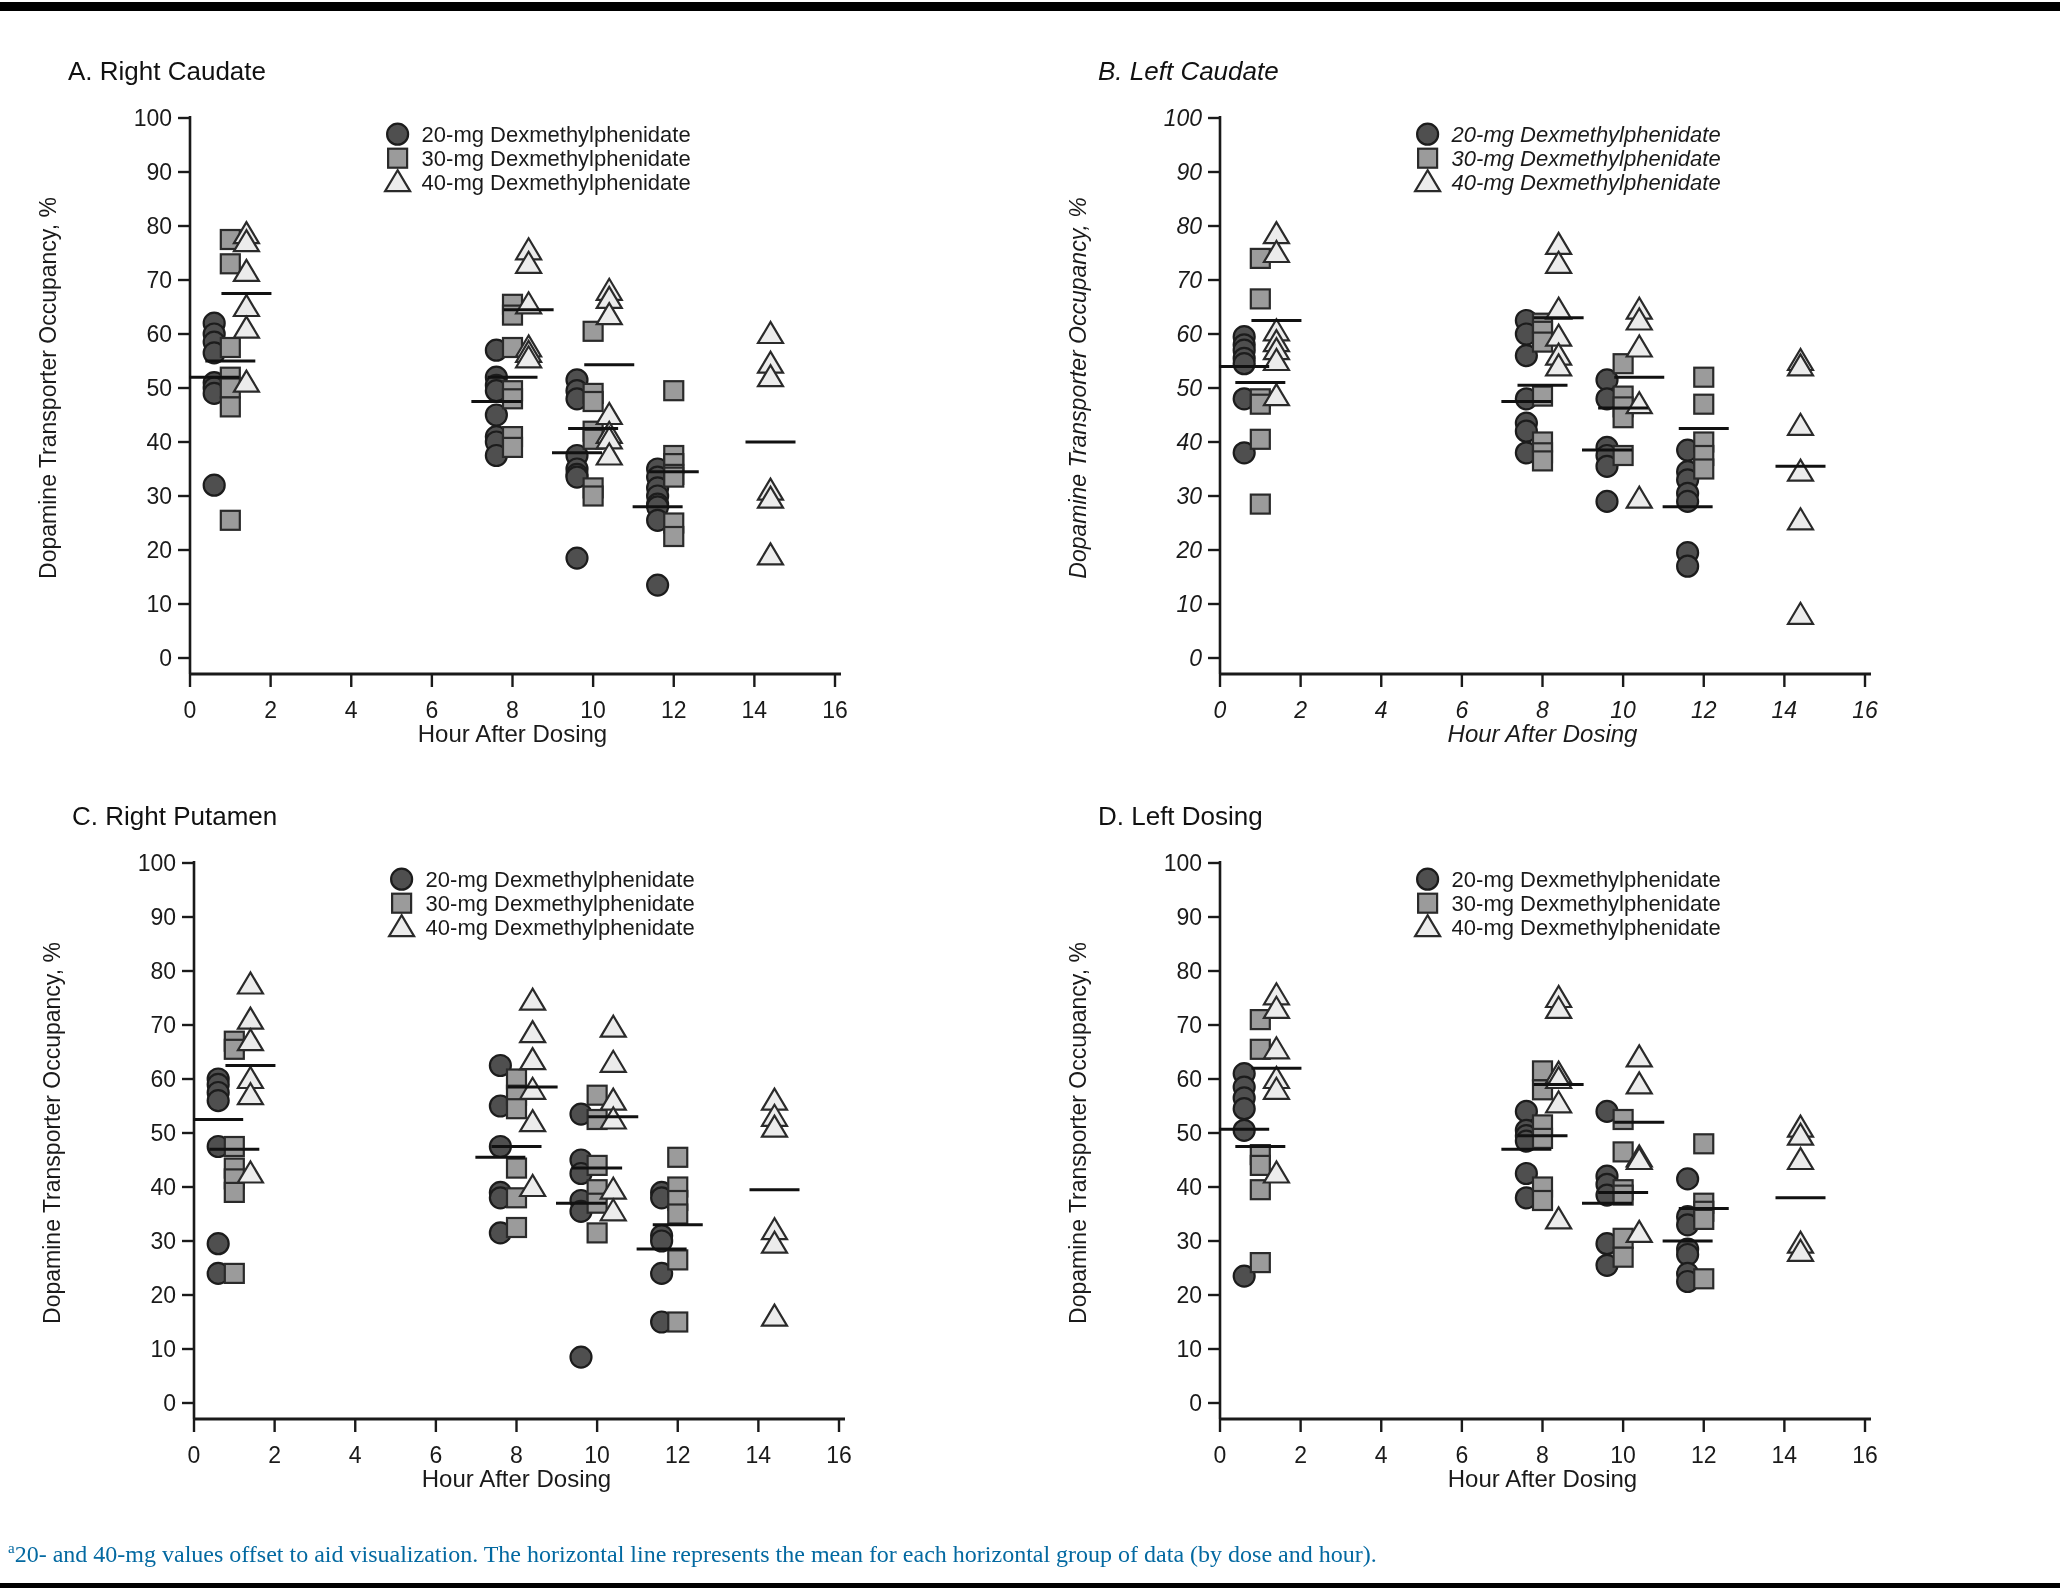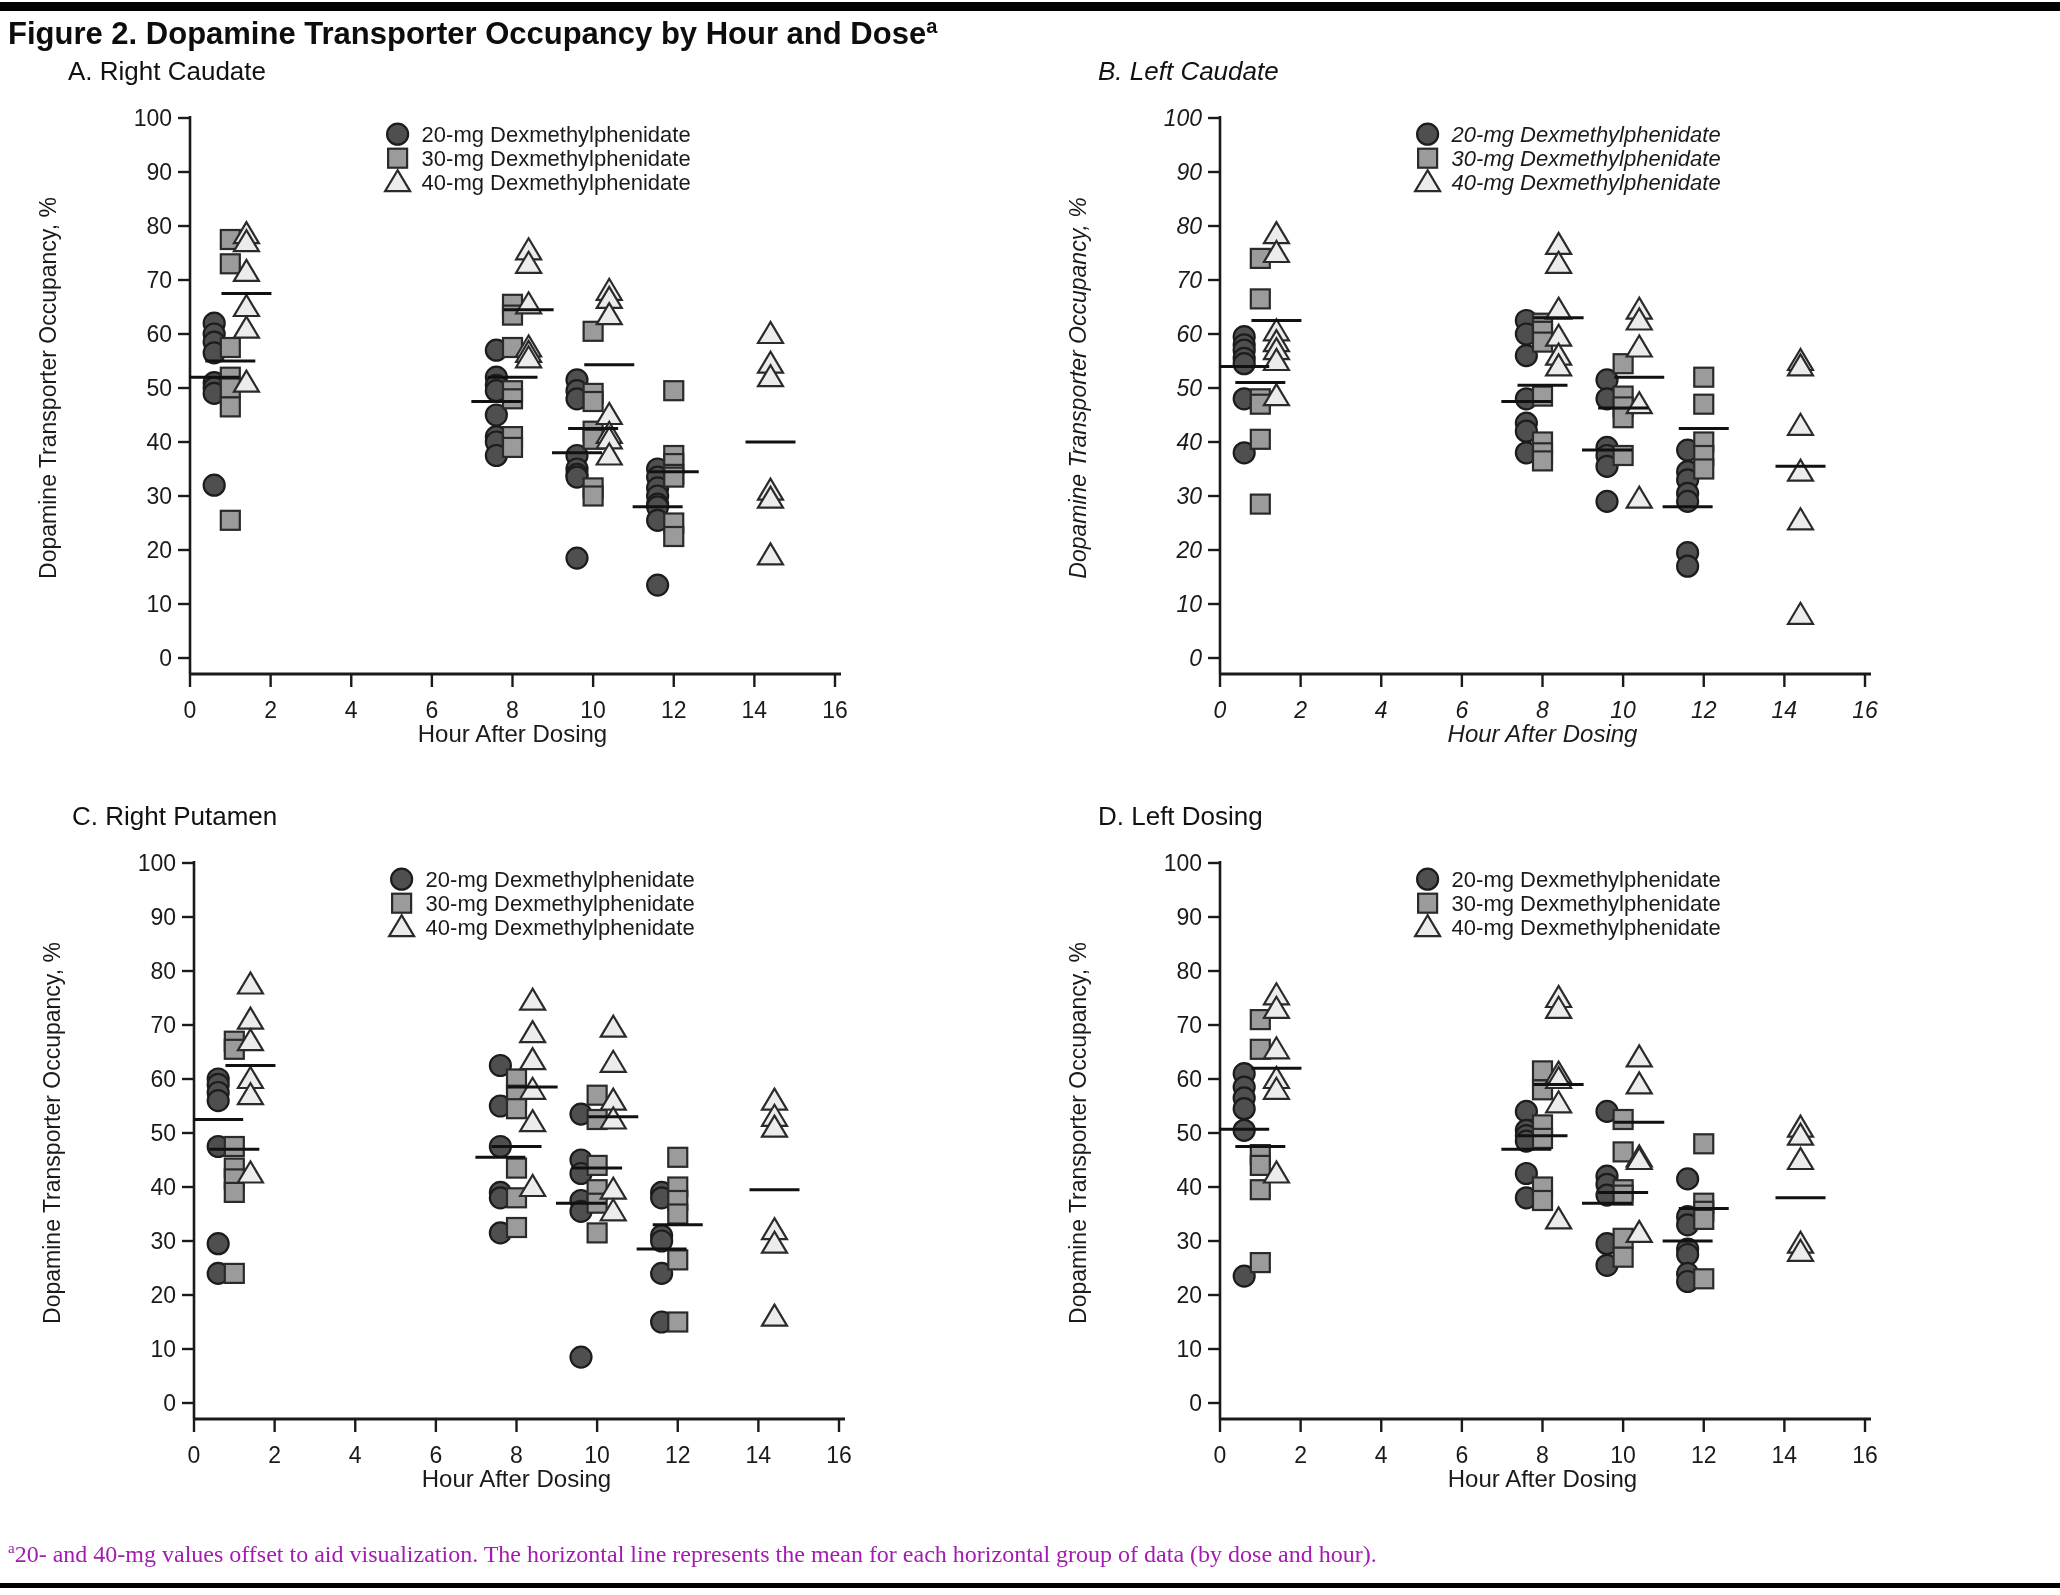--- a/index.html
+++ b/index.html
@@ -7,33 +7,32 @@
         font-family:"Liberation Sans",sans-serif;color:#1a1a1a;overflow:hidden;}
   .rule-top{position:absolute;left:0;top:2px;width:100%;height:9px;background:#000;}
   .rule-bottom{position:absolute;left:0;top:1583px;width:100%;height:5px;background:#000;}
   h1.fig-title{position:absolute;left:8px;top:16px;margin:0;font-size:31px;font-weight:700;color:#0d0d0d;letter-spacing:0;}
   h1.fig-title sup{font-size:20px;vertical-align:super;line-height:0;}
   .panel{position:absolute;width:1010px;height:735px;}
   .panel h2{margin:0 0 0 48px;font-size:26px;font-weight:400;color:#111;height:33px;line-height:33px;}
   .panel svg{display:block;}
   svg text{font-family:"Liberation Sans",sans-serif;fill:#1a1a1a;}
   .footnote{position:absolute;left:8px;top:1540px;margin:0;font-family:"Liberation Serif",serif;
-            font-size:24px;color:#a21caf;}
+            font-size:24px;color:#0369a1;}
   .footnote sup{font-size:15px;vertical-align:super;}
   #p0{left:20px;top:55px;}
   #p1{left:1050px;top:55px;font-style:italic;}
   #p2{left:24px;top:800px;}
   #p3{left:1050px;top:800px;}
 </style>
 </head>
 <body>
 
 <div class="page">
   <div class="rule-top"></div>
-  <h1 class="fig-title"><span>Figure 2. Dopamine Transporter Occupancy by Hour and Dose</span><sup>a</sup></h1>
 
   <section class="panel" id="p0">
     <h2>A. Right Caudate</h2>
     <svg width="1010" height="670" viewBox="0 0 1010 670">
         <line x1="170" y1="28" x2="170" y2="586" stroke="#1a1a1a" stroke-width="2.6"></line>
         <line x1="169" y1="586" x2="821" y2="586" stroke="#1a1a1a" stroke-width="3.2"></line>
         <line x1="158" y1="570" x2="170" y2="570" stroke="#1a1a1a" stroke-width="2.4"></line>
         <text x="152" y="578" text-anchor="end" font-size="23">0</text>
         <line x1="158" y1="516" x2="170" y2="516" stroke="#1a1a1a" stroke-width="2.4"></line>
         <text x="152" y="524" text-anchor="end" font-size="23">10</text>

